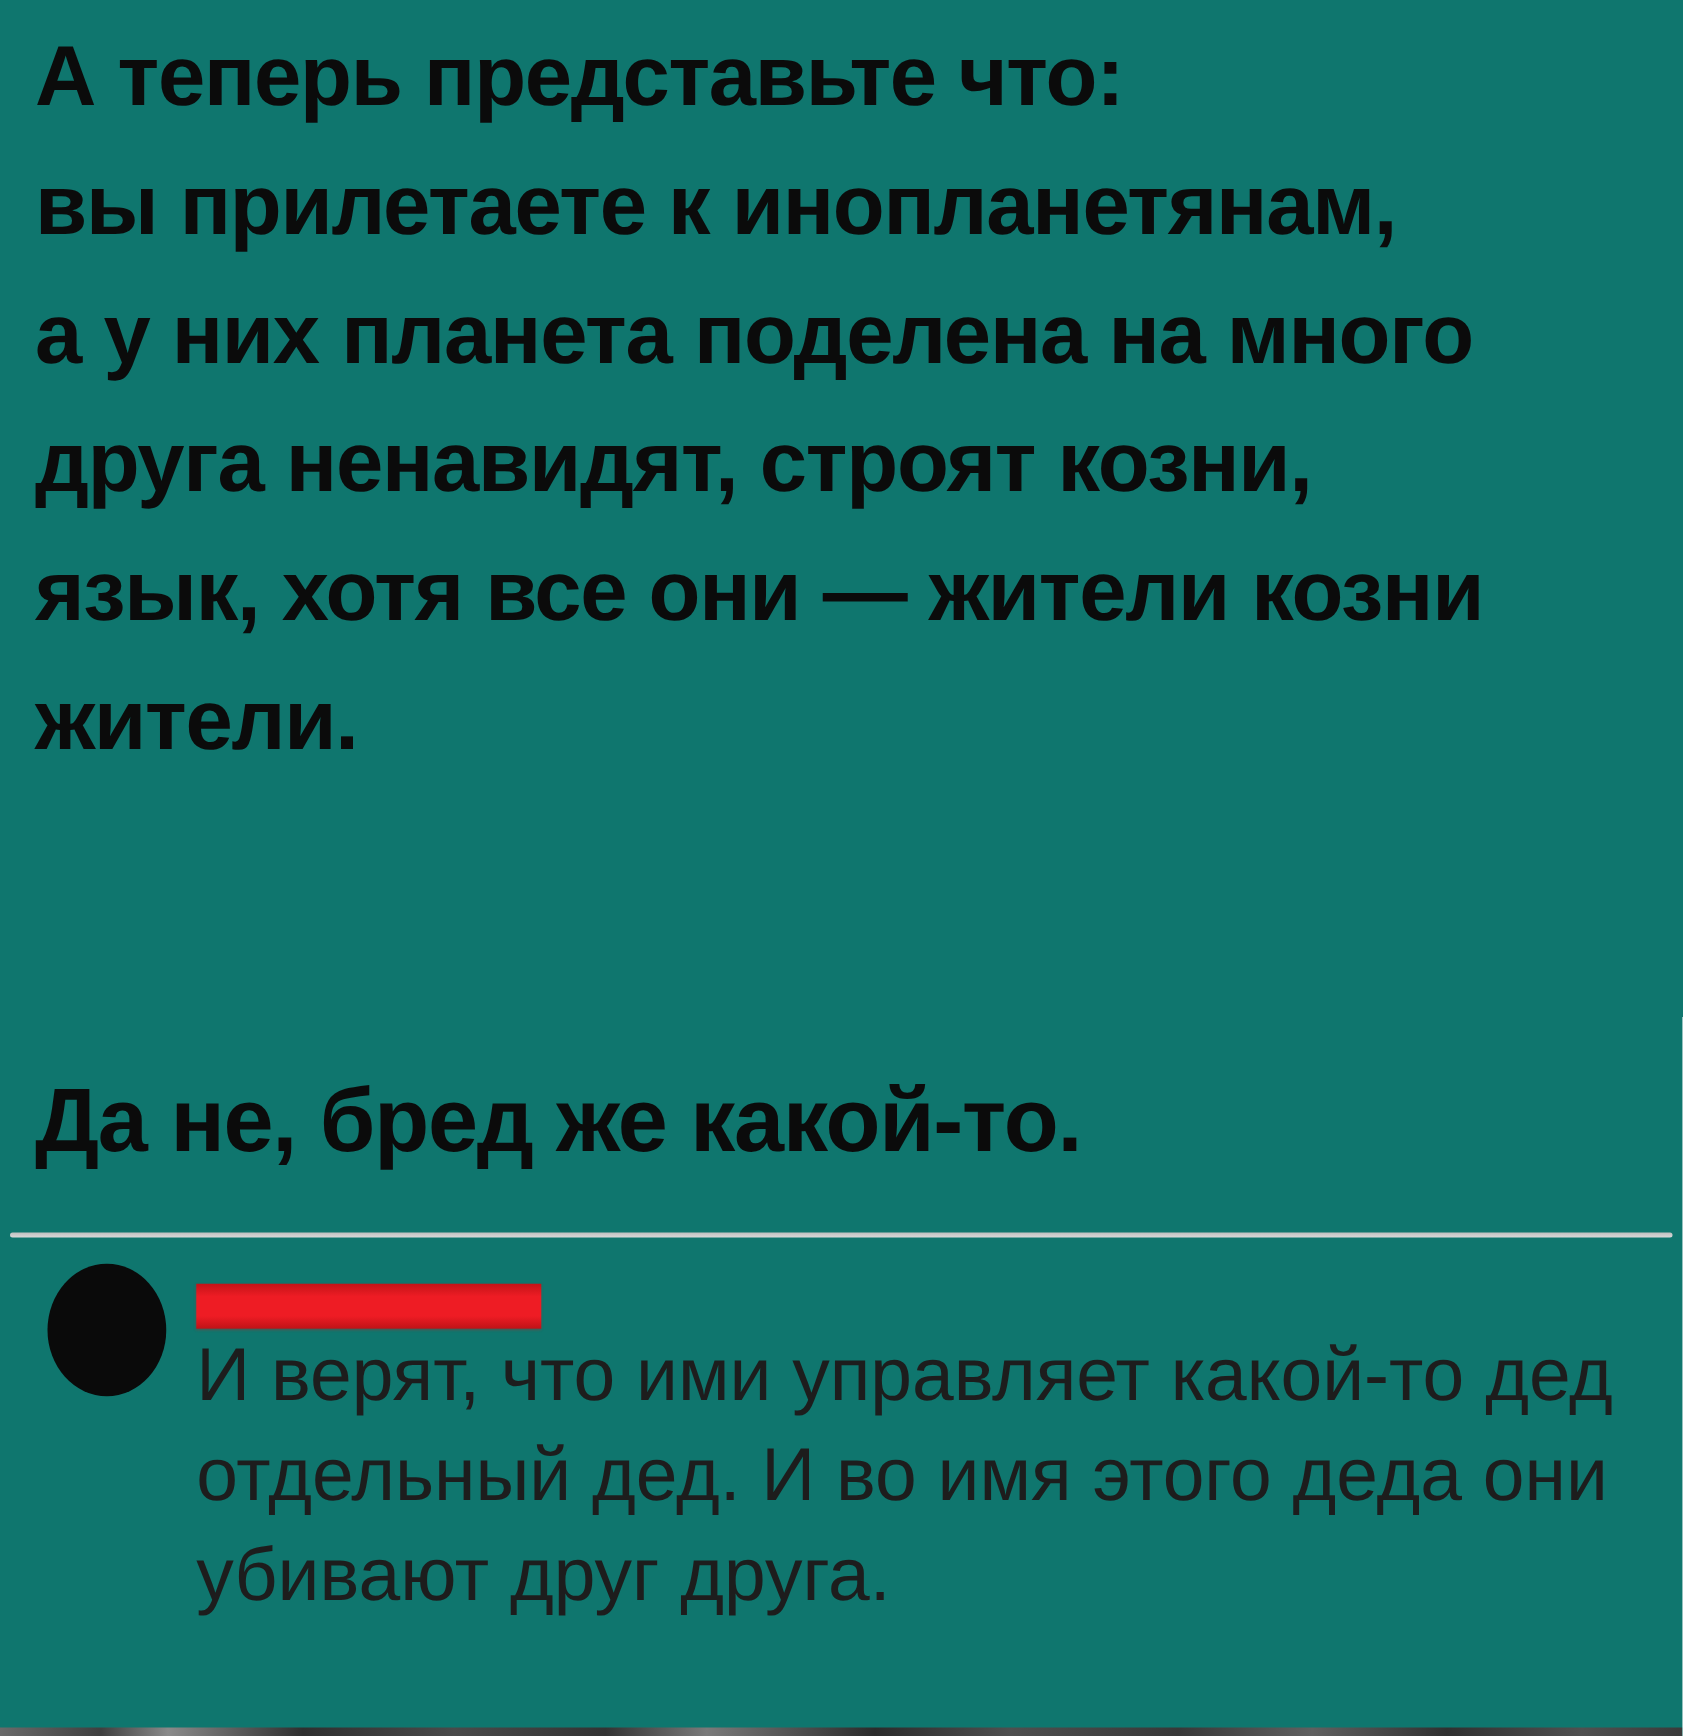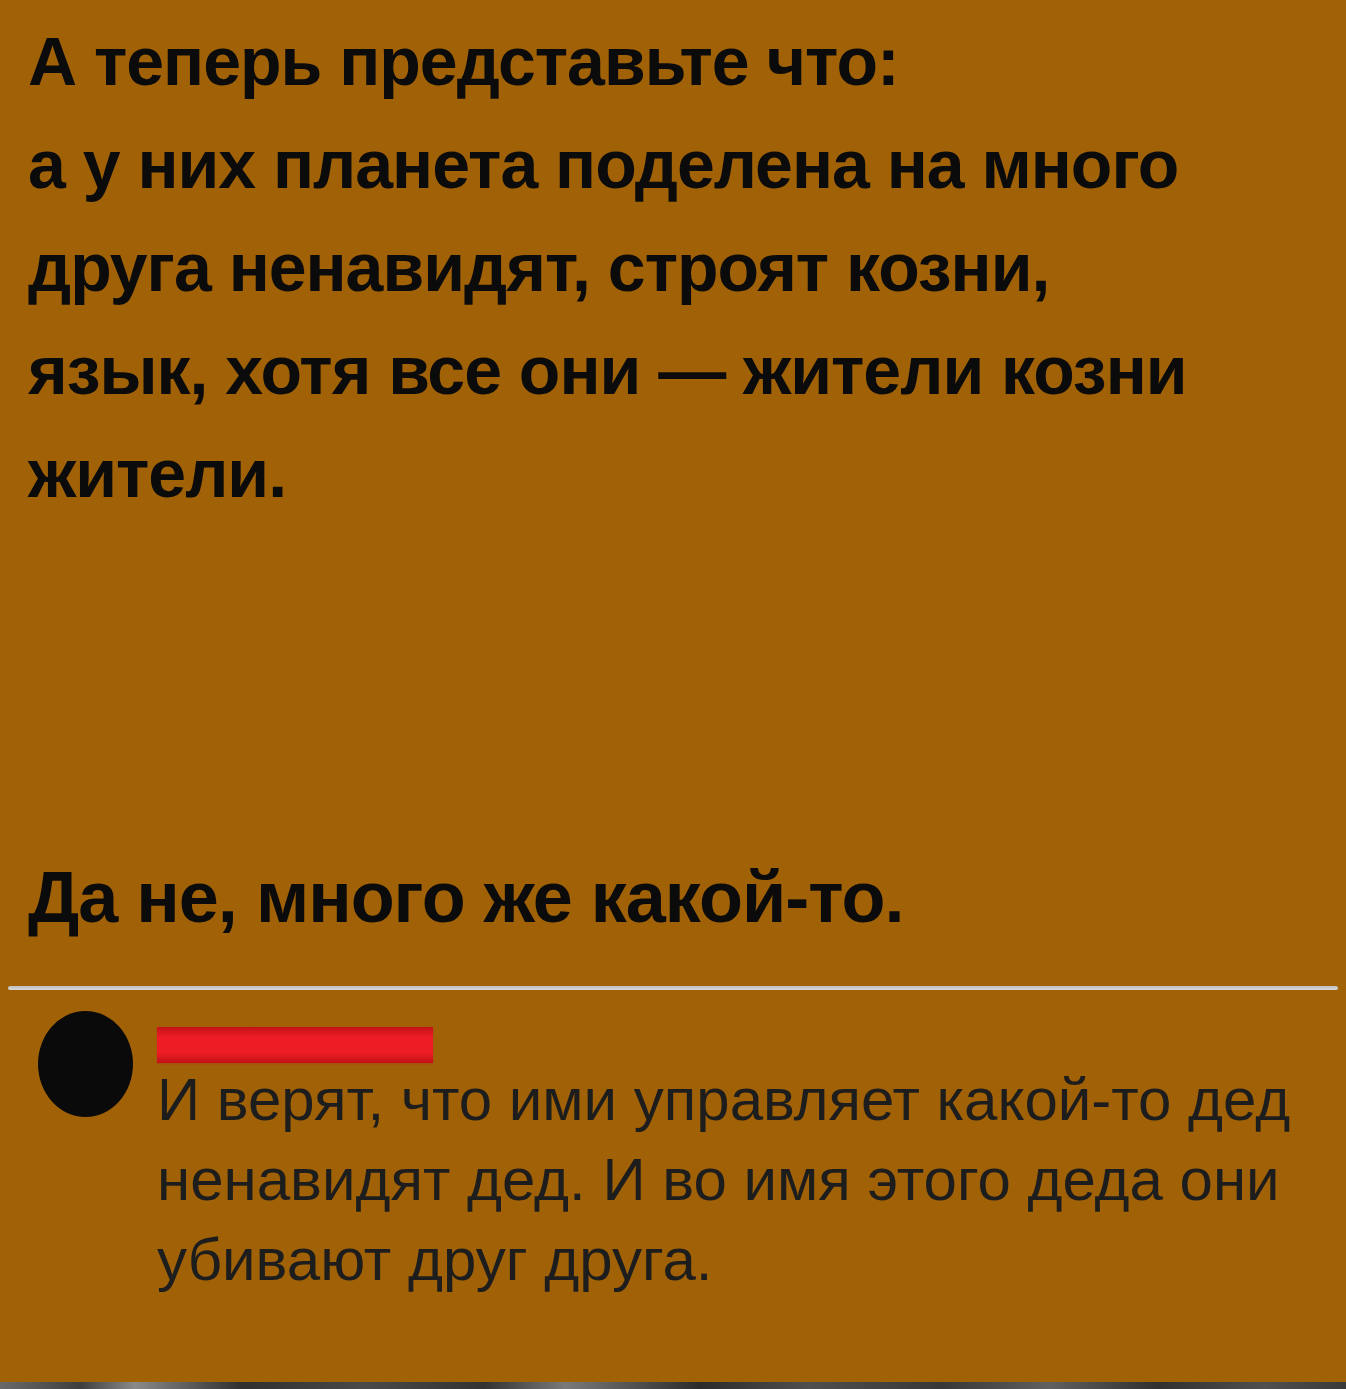--- a/index.html
+++ b/index.html
@@ -4,21 +4,21 @@
 <style>
   html, body {
     margin: 0;
     padding: 0;
     background: #ffffff;
   }
   .page {
     position: relative;
     width: 1346px;
     height: 1389px;
-    background: #a16207;
+    background: #0f766e;
     overflow: hidden;
     font-family: "Liberation Sans", "DejaVu Sans", sans-serif;
   }
   
   .post-text {
     position: absolute;
     left: 28px;
     top: 10px;
     right: 0;
   }
@@ -102,35 +102,36 @@
       #505050 94%, #3a3a3a 100%);
   }
 </style>
 </head>
 <body>
 
 <div class="page">
 
   <div class="post-text">
     <span class="post-line">А теперь представьте что:</span>
+    <span class="post-line">вы прилетаете к инопланетянам,</span>
     <span class="post-line">а у них планета поделена на много</span>
     <span class="post-line">друга ненавидят, строят козни,</span>
     <span class="post-line">язык, хотя все они — жители козни</span>
     <span class="post-line">жители.</span>
   </div>
 
-  <div class="post-punchline">Да не, много же какой-то.</div>
+  <div class="post-punchline">Да не, бред же какой-то.</div>
 
   <div class="divider"></div>
 
   <div class="comment-avatar"></div>
 
   <div class="redacted-bar"></div>
 
   <div class="comment-text">
     <span class="comment-line">И верят, что ими управляет какой-то дед</span>
-    <span class="comment-line">ненавидят дед. И во имя этого деда они</span>
+    <span class="comment-line">отдельный дед. И во имя этого деда они</span>
     <span class="comment-line">убивают друг друга.</span>
   </div>
 
   <div class="bottom-strip"></div>
 
 </div>
 
 </body></html>

